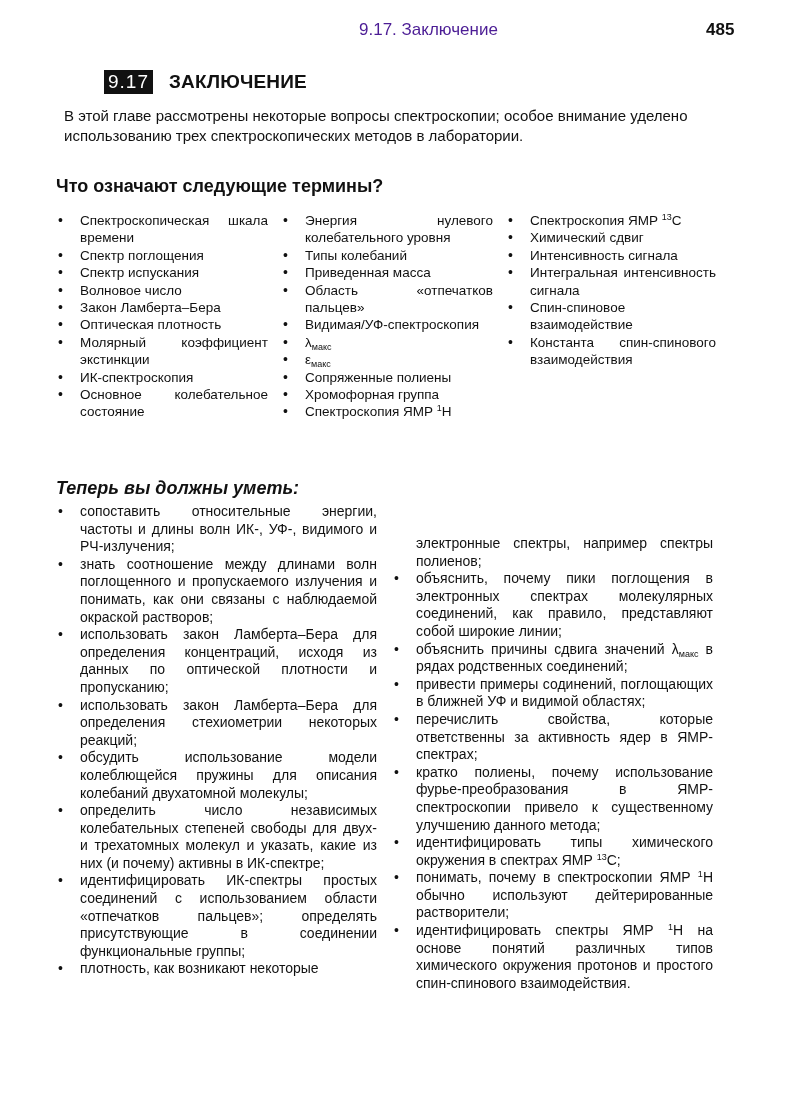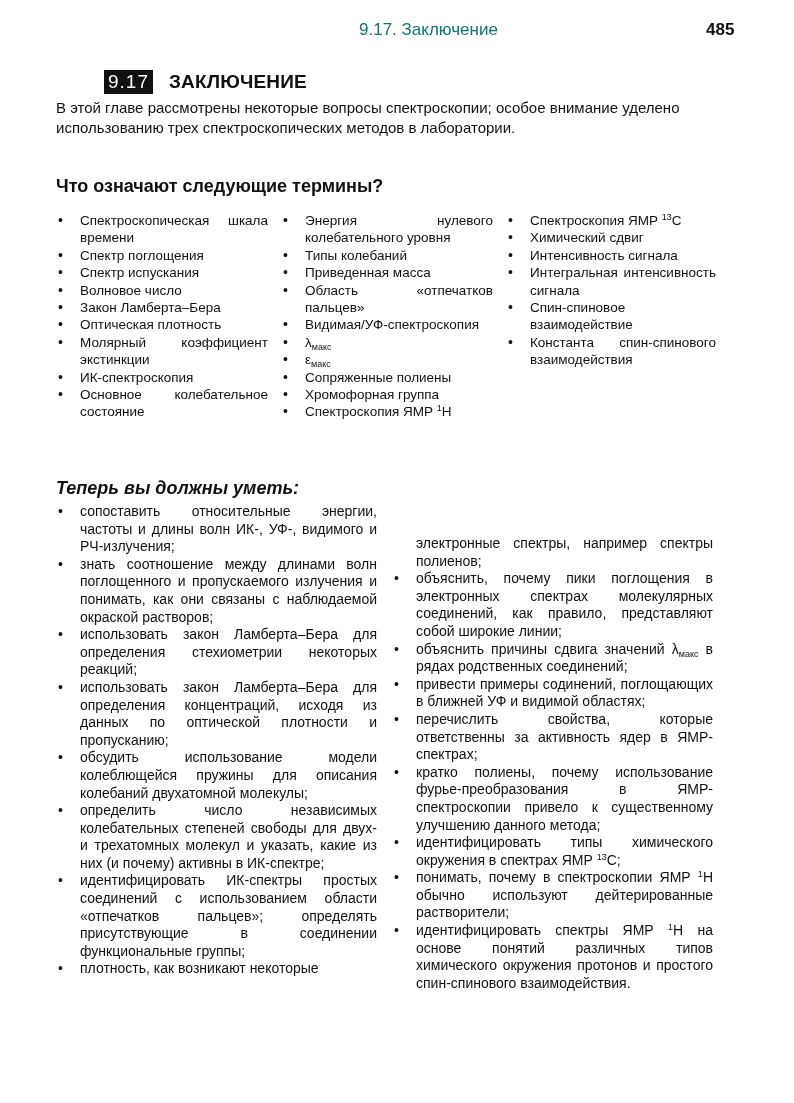--- a/index.html
+++ b/index.html
@@ -4,21 +4,21 @@
   <style>
     html, body { margin: 0; padding: 0; background: #ffffff; }
     body {
       width: 794px; height: 1103px; position: relative; overflow: hidden;
       font-family: "Liberation Sans", sans-serif; color: #111;
     }
     .running-head {
       position: absolute; top: 20px; left: 0; width: 794px; height: 24px;
     }
     .running-title {
-      position: absolute; left: 359px; top: 0; font-size: 17px; color: #0f766e;
+      position: absolute; left: 359px; top: 0; font-size: 17px; color: #4c1d95;
     }
     .page-number {
       position: absolute; left: 706px; top: 0; font-size: 17px; font-weight: bold;
     }
     .section-heading {
       position: absolute; left: 56px; top: 70px; height: 24px; display: flex; align-items: center; margin-left: 48px;
     }
     .section-num {
       background: #111; color: #fff; font-size: 19px; padding: 1px 4px 1px 4px;
       letter-spacing: 1px; line-height: 22px;
@@ -64,21 +64,21 @@
 <div class="running-head">
   <span class="running-title">9.17. Заключение</span>
   <span class="page-number">485</span>
 </div>
 
 <div class="section-heading">
   <span class="section-num">9.17</span>
   <span class="section-title">ЗАКЛЮЧЕНИЕ</span>
 </div>
 
-<p class="intro" style="margin:0;">В этой главе рассмотрены некоторые вопросы спектроскопии; особое внимание уделено использованию трех спектроскопических методов в лаборатории.</p>
+<p class="intro" style="margin:8px;">В этой главе рассмотрены некоторые вопросы спектроскопии; особое внимание уделено использованию трех спектроскопических методов в лаборатории.</p>
 
 <div class="h2">Что означают следующие термины?</div>
 
 <ul class="terms-col col1">
   <li>Спектроскопическая шкала времени</li>
   <li>Спектр поглощения</li>
   <li>Спектр испускания</li>
   <li>Волновое число</li>
   <li>Закон Ламберта–Бера</li>
   <li>Оптическая плотность</li>
@@ -107,22 +107,22 @@
   <li>Интегральная интенсивность сигнала</li>
   <li>Спин-спиновое взаимодействие</li>
   <li>Константа спин-спинового взаимодействия</li>
 </ul>
 
 <div class="h3">Теперь вы должны уметь:</div>
 
 <ul class="skills-col skills-left">
   <li>сопоставить относительные энергии, частоты и длины волн ИК-, УФ-, видимого и РЧ-излучения;</li>
   <li>знать соотношение между длинами волн поглощенного и пропускаемого излучения и понимать, как они связаны с наблюдаемой окраской растворов;</li>
+  <li>использовать закон Ламберта–Бера для определения концентраций, исходя из данных по оптической плотности и пропусканию;</li>
   <li>использовать закон Ламберта–Бера для определения стехиометрии некоторых реакций;</li>
-  <li>использовать закон Ламберта–Бера для определения концентраций, исходя из данных по оптической плотности и пропусканию;</li>
   <li>обсудить использование модели колеблющейся пружины для описания колебаний двухатомной молекулы;</li>
   <li>определить число независимых колебательных степеней свободы для двух- и трехатомных молекул и указать, какие из них (и почему) активны в ИК-спектре;</li>
   <li>идентифицировать ИК-спектры простых соединений с использованием области «отпечатков пальцев»; определять присутствующие в соединении функциональные группы;</li>
   <li>плотность, как возникают некоторые</li>
 </ul>
 
 <div class="skills-col skills-right">
   <div class="cont">электронные спектры, например спектры полиенов;</div>
   <ul style="list-style:none;margin:0;padding:0;">
     <li>объяснить, почему пики поглощения в электронных спектрах молекулярных соединений, как правило, представляют собой широкие линии;</li>

